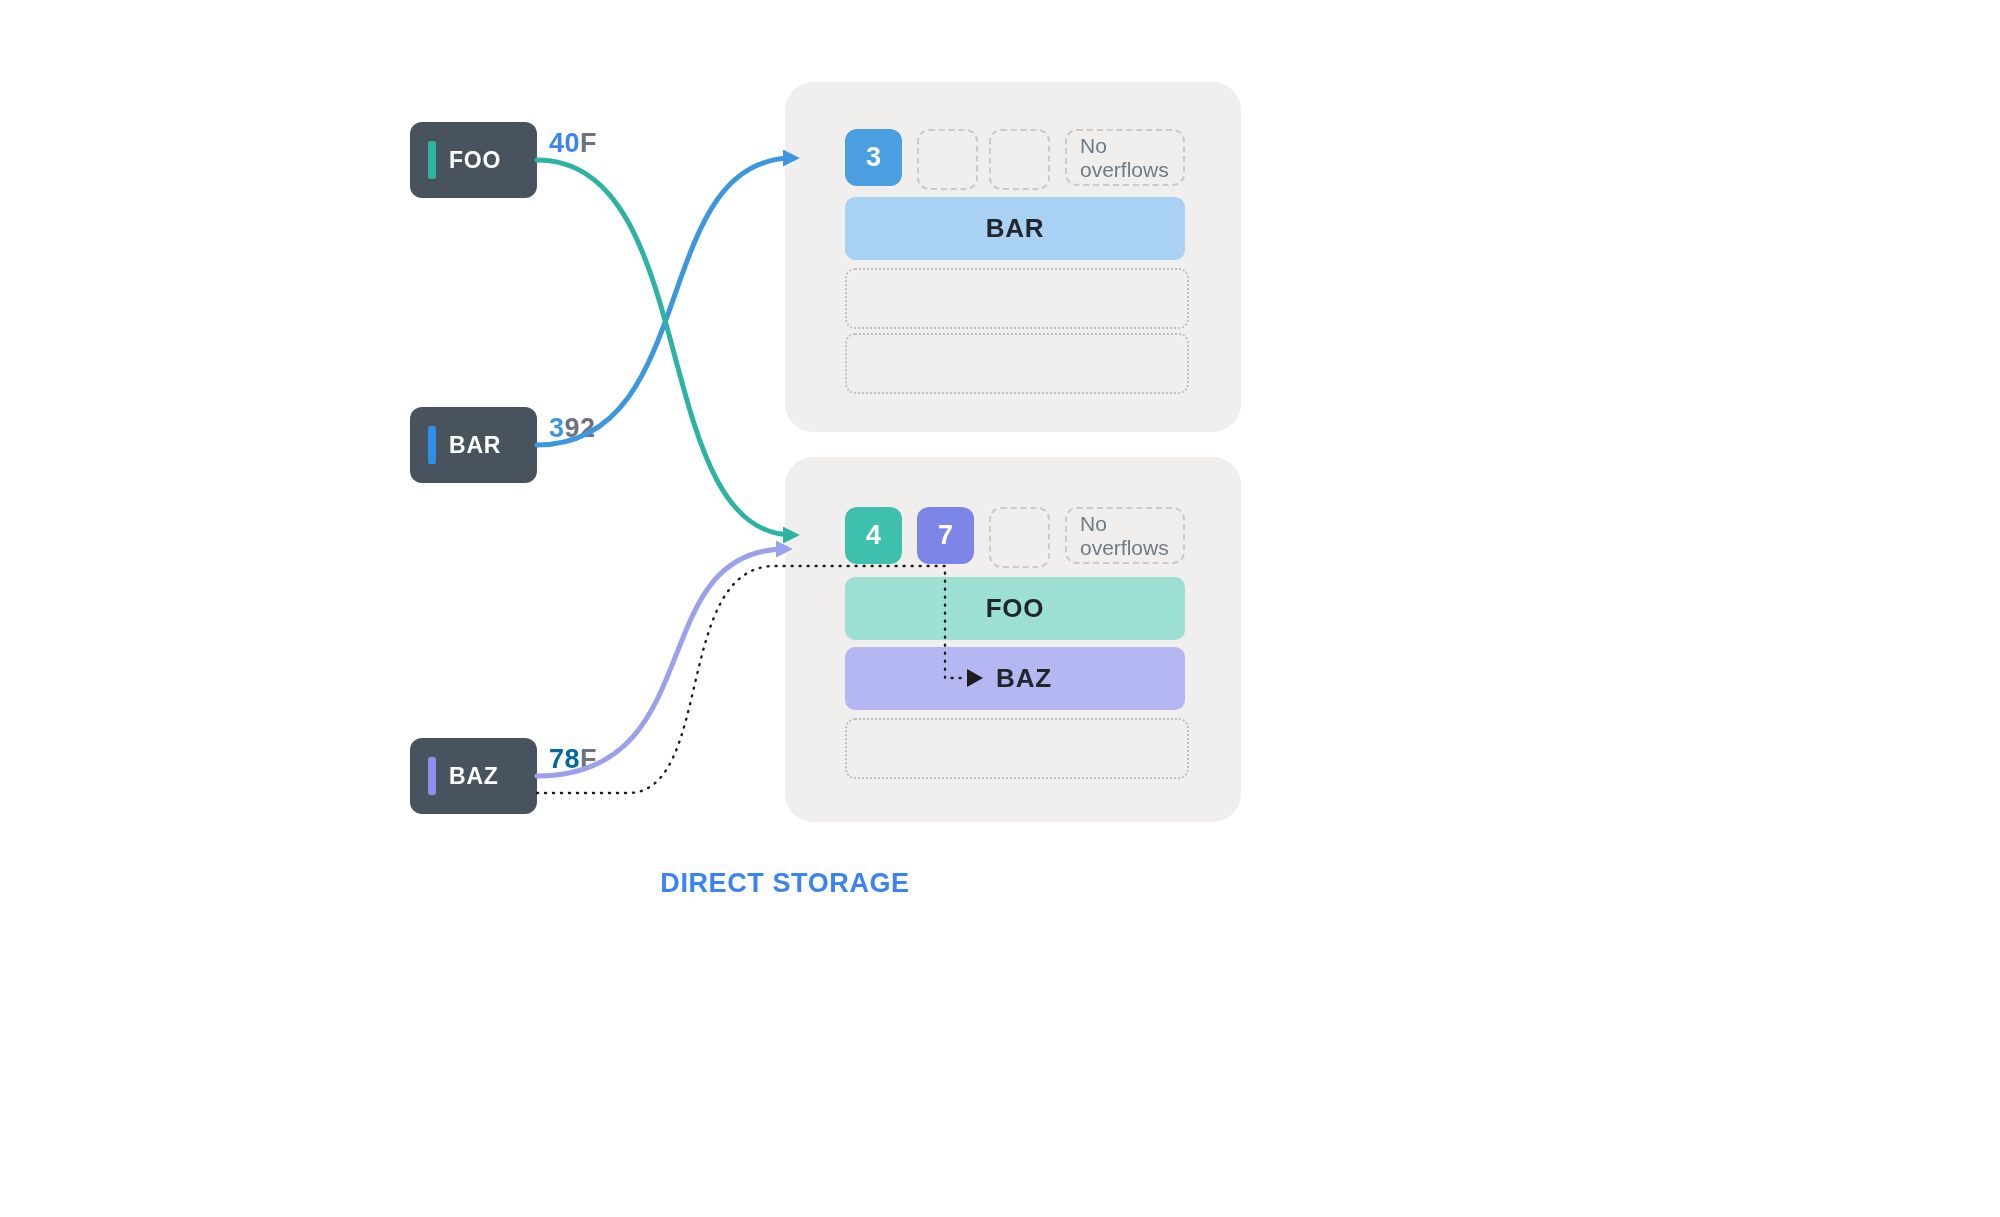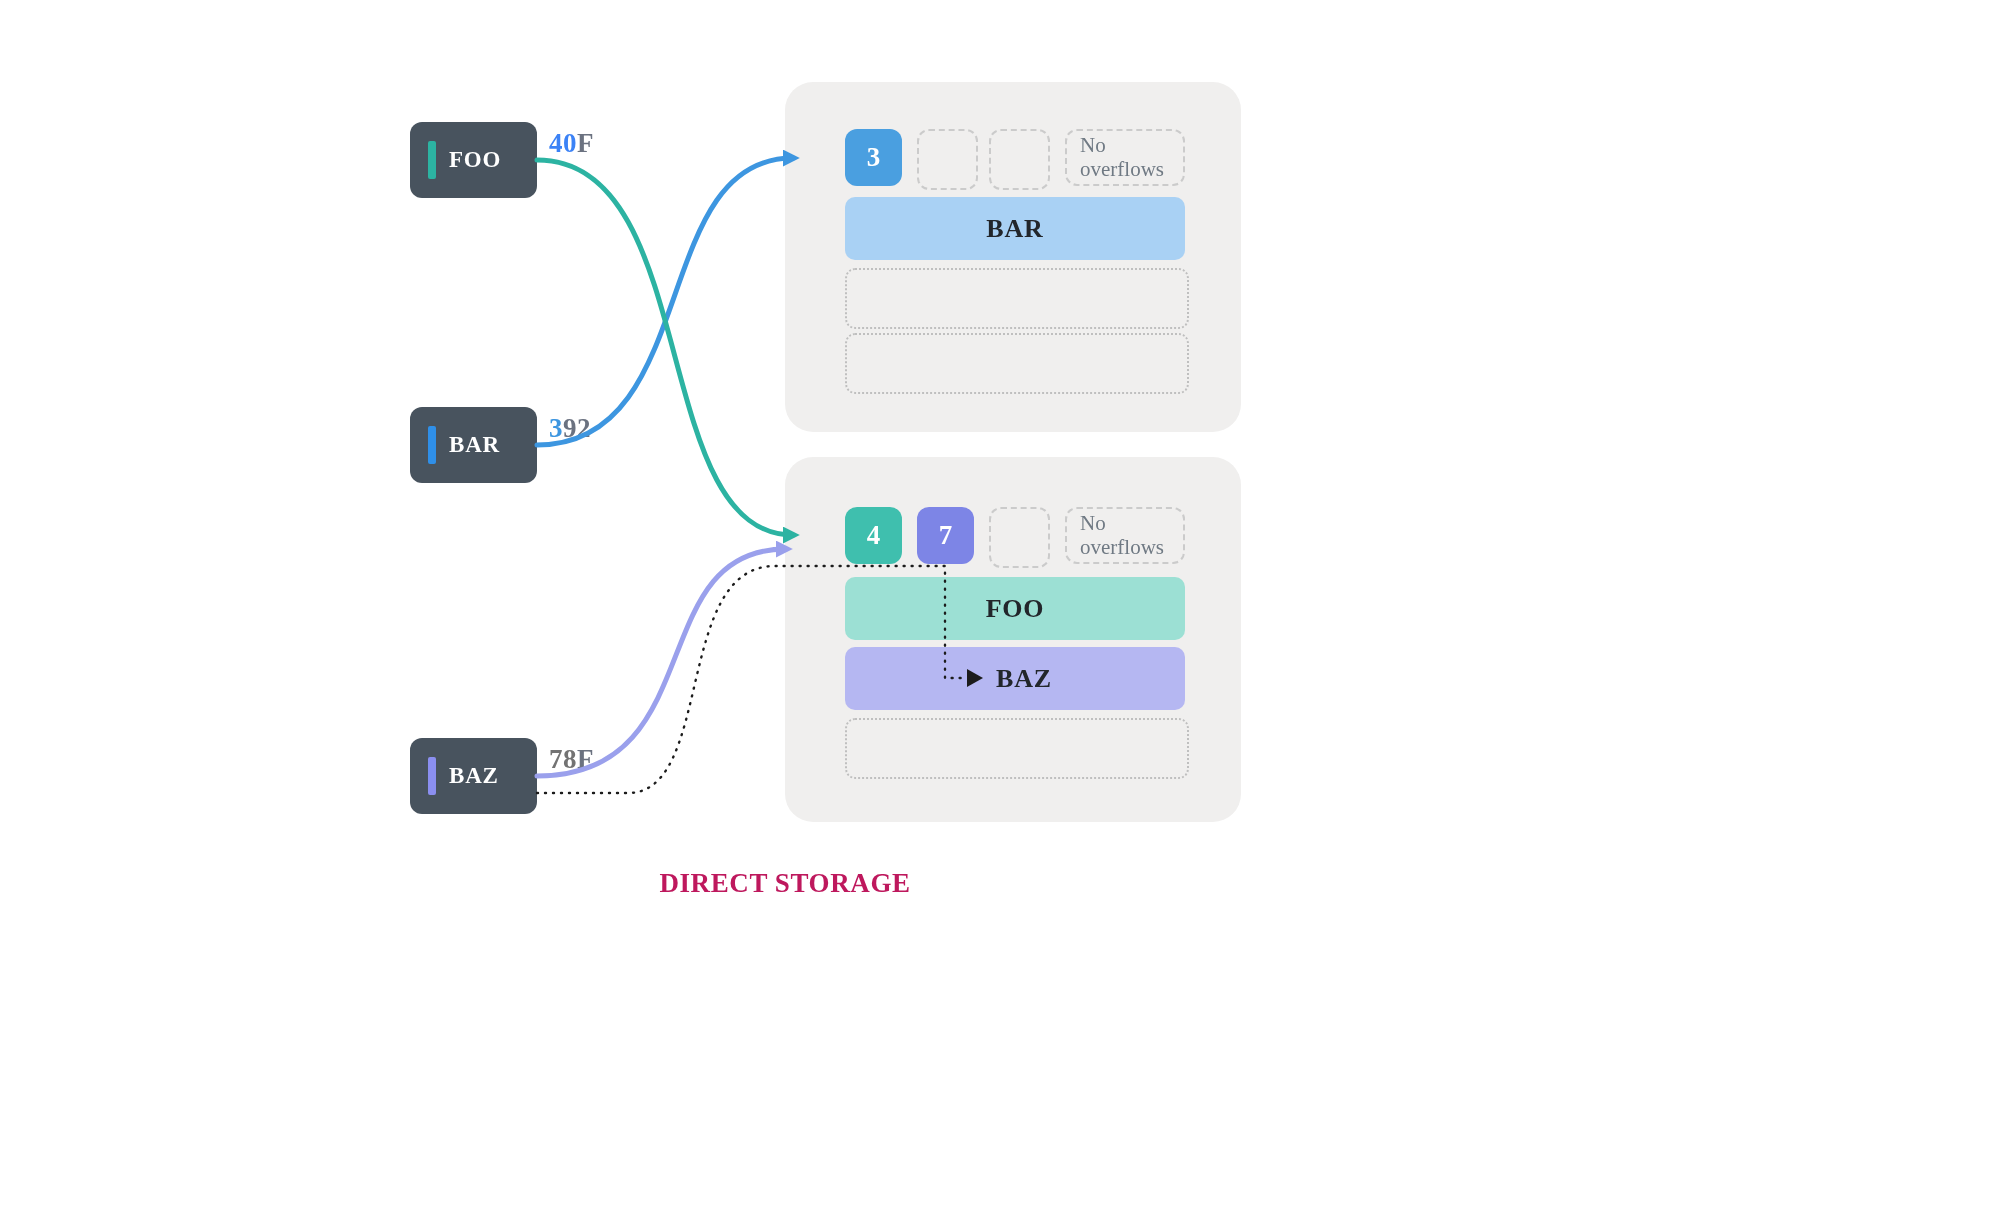--- a/index.html
+++ b/index.html
@@ -1,36 +1,36 @@
 <!DOCTYPE html>
 <html><head>
 <meta charset="utf-8">
 <style>
   html,body{margin:0;padding:0;background:#ffffff;}
   #canvas{
     position:relative;width:2000px;height:980px;background:#ffffff;overflow:hidden;
-    font-family:Liberation Serif, serif;
+    font-family:Liberation Sans, sans-serif;
   }
   
   .key{
     position:absolute;left:410px;width:127px;height:76px;
     background:#48535e;border-radius:12px;
     display:flex;align-items:center;
     color:#ffffff;font-weight:bold;font-size:23px;letter-spacing:0.8px;
   }
   .key .accent{width:8px;height:38px;border-radius:2px;margin-left:18px;margin-right:13px;}
   .accent-teal{background:#2cb3a2;}
   .accent-blue{background:#2f8fe8;}
   .accent-purple{background:#8b8ff0;}
   .hash{
     position:absolute;left:549px;font-size:27px;font-weight:bold;letter-spacing:0.5px;
   }
   .hash .pfx-teal{color:#3b82f6;}
   .hash .pfx-blue{color:#3d96e0;}
-  .hash .pfx-purple{color:#737373;}
+  .hash .pfx-purple{color:#0369a1;}
   .hash .sfx{color:#6b7280;}
   
   .chunk{
     position:absolute;left:785px;width:456px;background:#f0efee;border-radius:28px;
   }
   .slot{
     position:absolute;width:57px;height:57px;border-radius:12px;
     display:flex;align-items:center;justify-content:center;
     font-size:27px;font-weight:bold;color:#ffffff;
   }
@@ -51,21 +51,21 @@
   .bar-lightblue{background:#a9d1f4;}
   .bar-lightteal{background:#9ce0d4;}
   .bar-lightpurple{background:#b5b7f2;}
   .bar .baz-label{padding-left:18px;}
   .empty-row{
     position:absolute;left:60px;width:340px;height:57px;
     border:2px dotted #bfbfbf;border-radius:10px;
   }
   
   .caption{
-    position:absolute;left:500px;top:868px;width:570px;text-align:center;color:#be185d;
+    position:absolute;left:500px;top:868px;width:570px;text-align:center;color:#3b82f6;
   }
   .caption .l1{font-size:27px;font-weight:bold;letter-spacing:0.6px;}
   .caption .l2{font-size:24px;font-weight:bold;letter-spacing:0.4px;margin-top:7px;}
   
   #wires{position:absolute;left:0;top:0;width:2000px;height:1217px;pointer-events:none;}
 </style>
 </head>
 <body>
 
 <div id="canvas">

